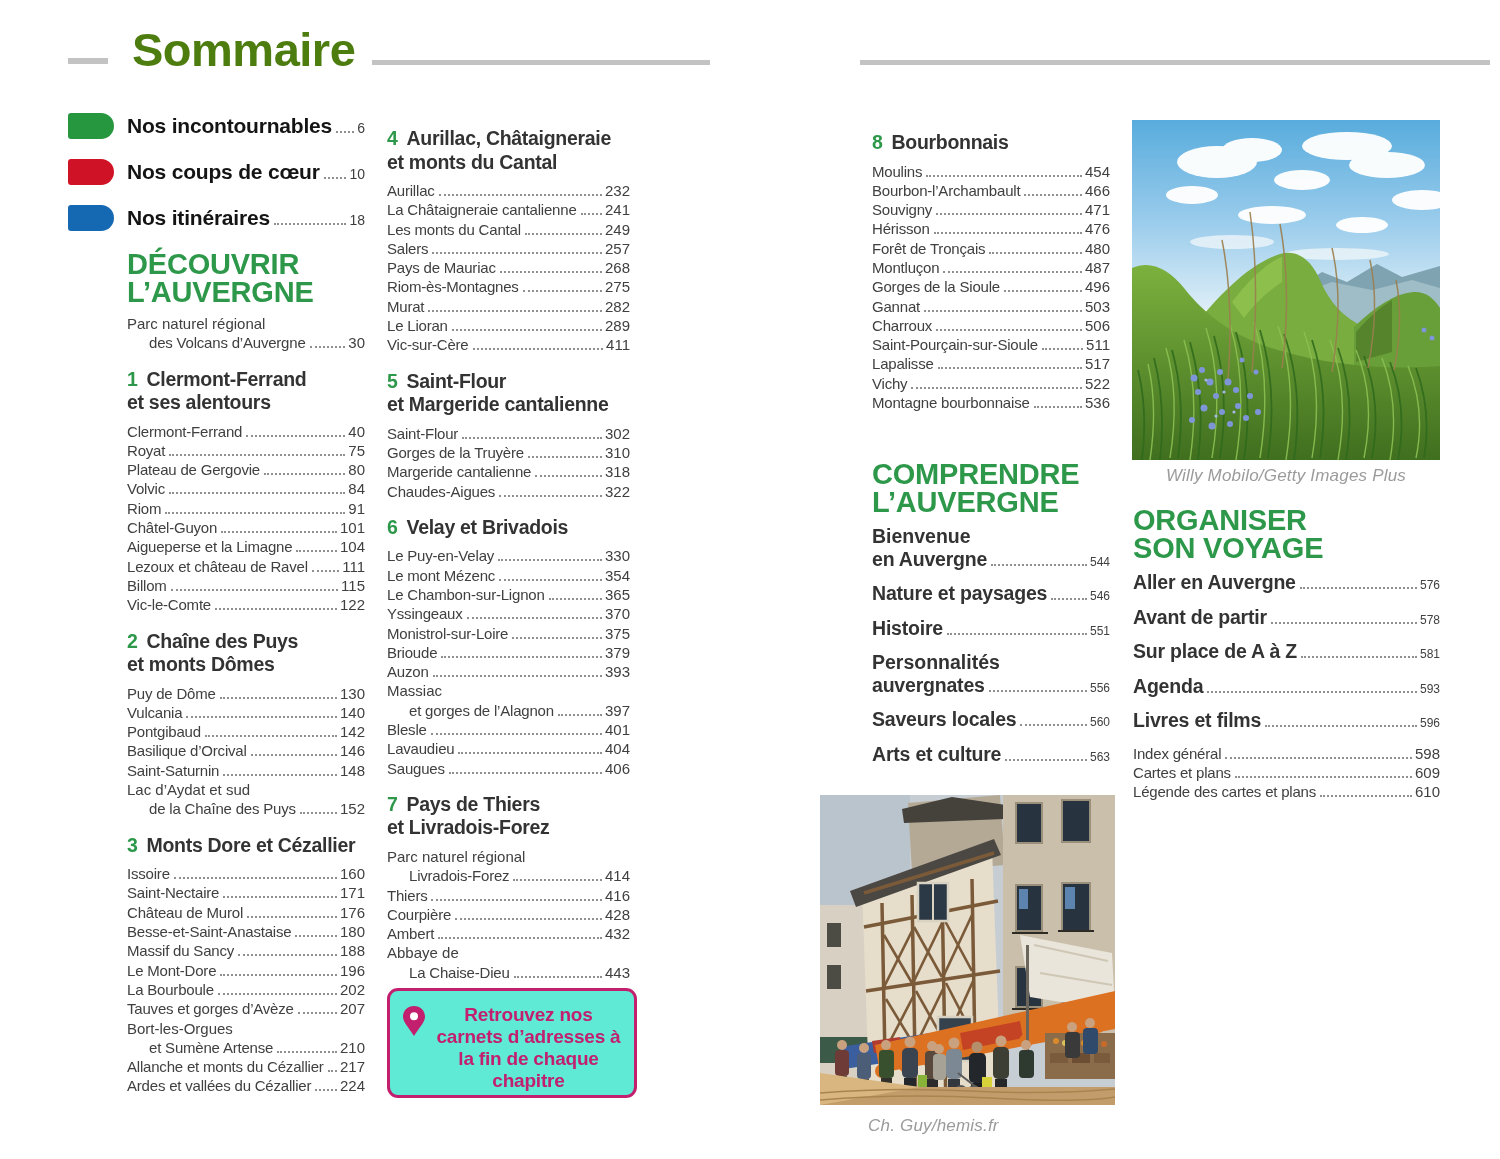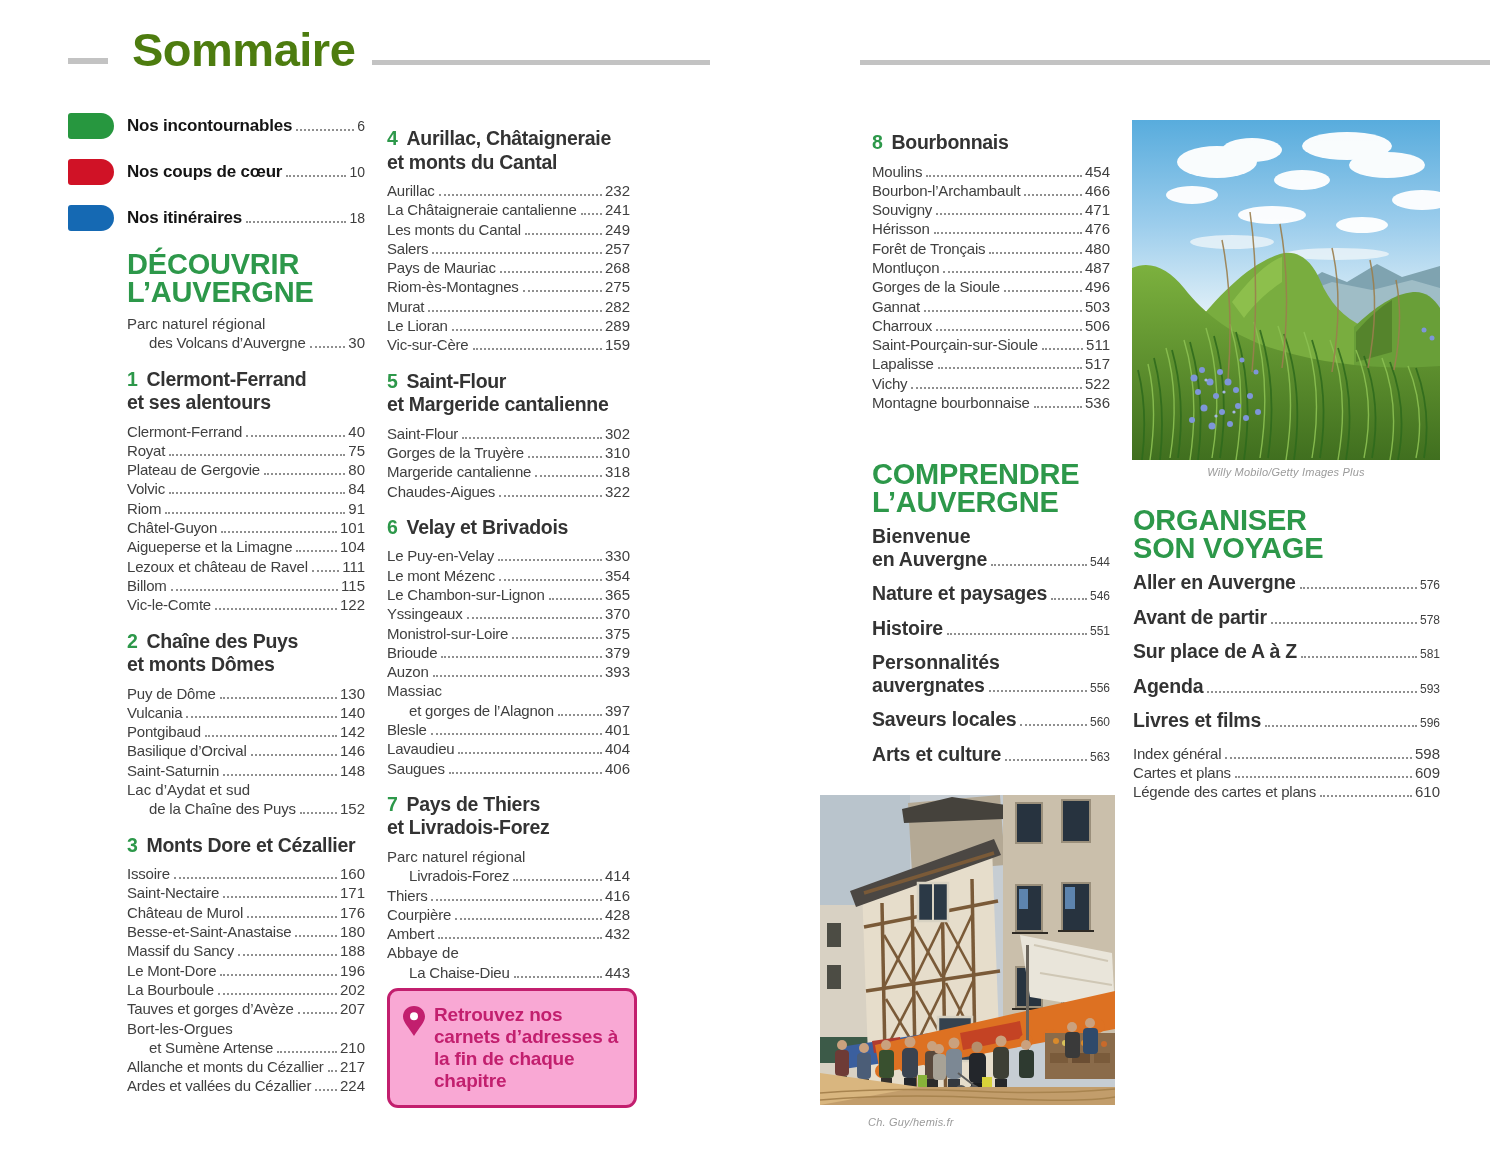--- a/index.html
+++ b/index.html
@@ -19,21 +19,21 @@
   #col1 .part, #col1 .chap, #col1 .entries{margin-left:59px;width:238px;}
   #col2{left:387px;top:112px;width:243px;}
   #col3{left:872px;top:116px;width:238px;}
   #col4{left:1133px;top:492px;width:307px;}
 
   
   .legend{width:297px;}
   .legend-row{display:flex;align-items:center;margin-bottom:19px;height:27px;}
   .swatch{width:46px;height:26px;border-radius:3px 13px 13px 3px;flex:0 0 46px;margin-right:13px;}
   .lrow{display:flex;align-items:baseline;flex:1;min-width:0;}
-  .llbl{font-size:17px;font-weight:bold;color:#141414;white-space:nowrap;letter-spacing:-0.2px;}
+  .llbl{font-size:21px;font-weight:bold;color:#141414;white-space:nowrap;letter-spacing:-0.2px;}
   .lrow .dots{margin-bottom:4px;}
   .lrow .pg{font-size:14px;color:#3d3d3d;}
 
   
   .part{margin:14px 0 8px 0;font-size:29px;line-height:28px;font-weight:bold;color:#2d984a;letter-spacing:-0.2px;}
   .chap{margin:15px 0 7px 0;font-size:19.5px;line-height:23.5px;font-weight:bold;color:#333333;white-space:nowrap;letter-spacing:-0.3px;}
   .chap .num{color:#2d984a;margin-right:9px;}
 
   
   .entries{margin:2px 0;}
@@ -42,30 +42,30 @@
   .row.indent{padding-left:22px;}
   .lbl{white-space:nowrap;letter-spacing:-0.2px;}
   .dots{flex:1 1 6px;min-width:6px;border-bottom:2px dotted #8f8f8f;margin:0 3px 3px 4px;}
   .pg{white-space:nowrap;}
   .entries.big .entry{font-size:19.5px;line-height:22.5px;margin:9px 0;font-weight:bold;color:#333;}
   .entries.big .pg{font-size:12px;font-weight:normal;color:#404040;}
   .entries.big .dots{margin-bottom:4px;}
 
   
   .note{position:absolute;left:387px;top:988px;width:220px;border:3px solid #c21f6e;border-radius:11px;
-        padding:13px 11px 13px 13px;display:flex;gap:9px;background:#f9a8d4;}
+        padding:13px 11px 3px 13px;display:flex;gap:9px;background:#5eead4;text-align:center;}
   .note-text{color:#c21f6e;font-weight:bold;font-size:19px;line-height:22px;letter-spacing:-0.2px;}
   .pin{flex:0 0 22px;margin-top:2px;}
 
   
   .photo{position:absolute;overflow:hidden;}
   #photo-landscape{left:1132px;top:120px;width:308px;height:340px;}
   #photo-market{left:820px;top:795px;width:295px;height:310px;}
   .photo svg{display:block;width:100%;height:100%;}
-  .credit{position:absolute;font-size:11px;font-style:italic;color:#9b9b9b;letter-spacing:0.2px;}
+  .credit{position:absolute;font-size:17px;font-style:italic;color:#9b9b9b;letter-spacing:0.2px;}
   #credit-landscape{left:1132px;top:466px;width:308px;text-align:center;}
   #credit-market{left:868px;top:1116px;}
 </style>
 </head>
 <body>
 
 <div class="sheet">
 
   <div class="hdr-dash"></div>
   <div class="hdr-title">Sommaire</div>
@@ -381,21 +381,21 @@
           <div class="row">
             <span class="lbl">Le Lioran</span>
             <span class="dots"></span>
             <span class="pg">289</span>
           </div>
         </div>
         <div class="entry">
           <div class="row">
             <span class="lbl">Vic-sur-Cère</span>
             <span class="dots"></span>
-            <span class="pg">159</span>
+            <span class="pg">411</span>
           </div>
         </div>
       </div>
       <h3 class="chap">
         <div><span class="num">5</span><span>Saint-Flour</span></div>
         <div><span>et Margeride cantalienne</span></div>
       </h3>
       <div class="entries normal">
         <div class="entry">
           <div class="row">

